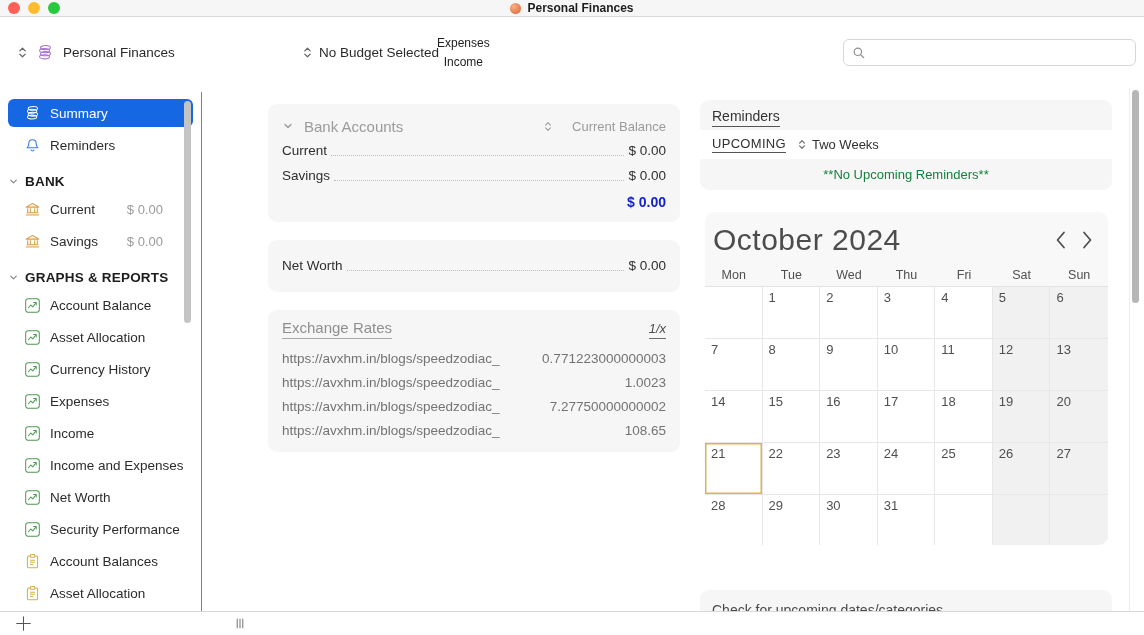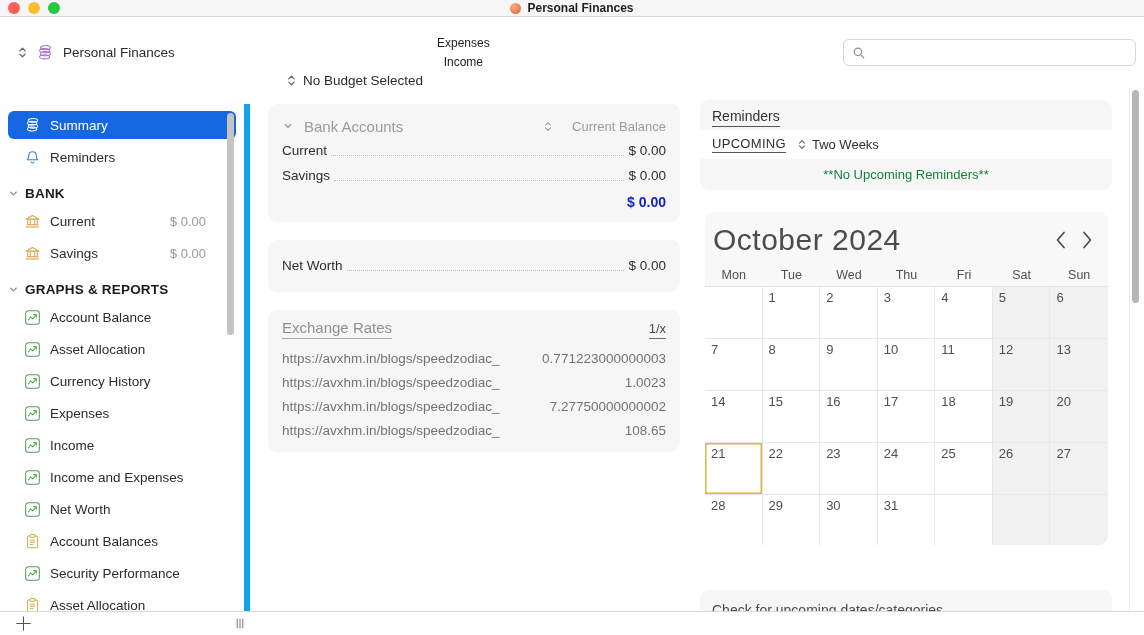--- a/index.html
+++ b/index.html
@@ -16,34 +16,34 @@
   .light.red{background:#ff5f57;}.light.yellow{background:#febc2e;}.light.green{background:#27c93f;}
   .tb-title{margin:0 auto;display:flex;align-items:center;gap:6px;font-size:12px;font-weight:bold;color:#1e1e1e;}
   .appdot{width:11px;height:11px;border-radius:50%;background:radial-gradient(circle at 35% 32%,#f7b27e,#e25b3a);}
 
   
   .toolbar{position:absolute;top:17px;left:0;right:0;height:71px;background:#fff;border-bottom:1px solid #e2e2e2;}
   .tool-left{position:absolute;left:18px;top:0;height:100%;display:flex;align-items:center;gap:9px;}
   .i-sort{width:9px;height:15px;color:#666;}
   .i-coins-tb{width:18px;height:18px;color:#a66fd2;}
   .src-label{font-size:13.5px;color:#2b2b2b;}
-  .budget{position:absolute;left:287px;top:0;height:100%;display:flex;align-items:flex-end;gap:7px;font-size:13.5px;color:#2b2b2b;}
+  .budget{position:absolute;left:303px;top:0;height:100%;display:flex;align-items:center;gap:7px;font-size:13.5px;color:#2b2b2b;}
   .einav{position:absolute;left:433px;top:0;height:100%;display:flex;flex-direction:column;justify-content:center;font-size:12px;color:#222;text-align:center;}
   .einav div{line-height:19px;padding:0 4px;}
   .search{position:absolute;right:8px;top:22px;width:293px;height:27px;border:1px solid #d7d7d7;border-radius:6px;
           background:#fff;display:flex;align-items:center;padding:0 8px;box-sizing:border-box;}
   .i-search{width:14px;height:14px;color:#8e8e8e;margin-right:6px;flex:none;}
   .search input{border:none;outline:none;flex:1;font-size:13px;font-family:"Liberation Sans",sans-serif;background:transparent;}
 
   
   .body{position:absolute;top:88px;left:0;right:0;bottom:23px;overflow:hidden;background:#fff;}
 
   
-  .sidebar{position:absolute;left:0;top:16px;width:250px;height:100%;box-sizing:border-box;
-           border-right:6px solid #0ea5e9;padding-top:7px;background:#fff;}
+  .sidebar{position:absolute;left:0;top:4px;width:202px;height:100%;box-sizing:border-box;
+           border-right:1px solid #0ea5e9;padding-top:7px;background:#fff;}
   .sb-row{height:28px;margin:0 8px 4px 8px;display:flex;align-items:center;border-radius:6px;
           padding-left:16px;font-size:13.5px;color:#2b2b2b;box-sizing:border-box;}
   .sb-row.selected{background:#1567e2;color:#fff;}
   .sb-icon{width:17px;height:17px;margin-right:9px;flex:none;}
   .ic-bank{color:#dd9a42;}.ic-chart{color:#4f9b51;}.ic-report{color:#d4ae48;}
   .ic-bell{color:#3c7de2;}.ic-coins{color:#a66fd2;}
   .sb-row.selected .sb-icon{color:#fff;}
   .sb-label{white-space:nowrap;}
   .sb-val{margin-left:auto;color:#9a9a9a;font-size:13px;padding-right:30px;}
   .sb-header{height:24px;margin:10px 8px 2px 8px;display:flex;align-items:center;
@@ -61,21 +61,21 @@
   .head-right{display:flex;align-items:center;gap:20px;font-size:13px;color:#9b9b9b;}
   .head-right .i-sort2{width:8px;height:13px;color:#9b9b9b;}
   .acct-row{display:flex;align-items:flex-end;height:25px;padding-bottom:5px;box-sizing:border-box;font-size:13.5px;color:#2e2e2e;}
   .leader{flex:1;border-bottom:1.5px dotted #bdbdbd;margin:0 4px 2px;}
   .total-row{display:flex;justify-content:flex-end;align-items:center;height:28px;}
   .total{font-size:14px;font-weight:bold;color:#1322c8;}
   .nw-card{height:52px;margin-bottom:18px;box-sizing:border-box;padding:13px 14px 0;}
   .rates-card{height:142px;box-sizing:border-box;padding:9px 14px 0;}
   .rates-head{display:flex;justify-content:space-between;align-items:baseline;height:27px;}
   .rates-title{font-size:15px;color:#8f8f8f;border-bottom:1px solid #a8a8a8;padding-bottom:2px;text-align:center;}
-  .rates-unit{font-size:13px;color:#4c4c4c;border-bottom:1px solid #6d6d6d;padding-bottom:2px;}
+  .rates-unit{font-size:13px;color:#4c4c4c;border-bottom:1px solid #6d6d6d;padding-bottom:2px;font-style:italic;}
   .rate-row{display:flex;justify-content:space-between;align-items:center;height:24px;font-size:13.5px;color:#737373;}
 
   
   .rightpanel{position:absolute;left:695px;top:0;width:435px;height:100%;}
   .rem-card{position:absolute;left:5px;top:12px;width:412px;height:90px;background:#f6f6f7;border-radius:9px;overflow:hidden;}
   .rem-title{padding:8px 12px 6px;font-size:14px;color:#333;}
   .rem-title span{border-bottom:1px solid #555;padding-bottom:2px;}
   .rem-filter{background:#fff;display:flex;align-items:center;gap:12px;padding:4px 12px;height:21px;}
   .rem-upcoming{font-size:13px;color:#2f2f2f;border-bottom:1px solid #555;padding-bottom:1px;letter-spacing:.3px;}
   .rem-range{display:flex;align-items:center;gap:6px;font-size:13px;color:#2f2f2f;}
@@ -303,38 +303,38 @@
             <span class="sb-icon ic-chart"><svg viewBox="0 0 20 20">
                 <g fill="none" stroke="currentColor" stroke-width="1.2" stroke-linejoin="round">
                   <rect x="2" y="2" width="16" height="16" rx="3"></rect>
                   <path d="M4.8 13.2 8 9.4l2.3 2.3 4-4.9"></path>
                   <path d="M10.9 6.6h3.5v3.5"></path>
                 </g>
               </svg></span>
             <span class="sb-label">Net Worth</span>
           </div>
           <div class="sb-row">
+            <span class="sb-icon ic-chart"><svg viewBox="0 0 20 20">
+                <g fill="none" stroke="currentColor" stroke-width="1.2" stroke-linejoin="round">
+                  <rect x="2" y="2" width="16" height="16" rx="3"></rect>
+                  <path d="M4.8 13.2 8 9.4l2.3 2.3 4-4.9"></path>
+                  <path d="M10.9 6.6h3.5v3.5"></path>
+                </g>
+              </svg></span>
+            <span class="sb-label">Security Performance</span>
+          </div>
+          <div class="sb-row">
             <span class="sb-icon ic-report"><svg viewBox="0 0 20 20">
                 <g fill="none" stroke="currentColor" stroke-width="1.2" stroke-linejoin="round">
                   <rect x="4" y="3.4" width="12" height="14" rx="1.6"></rect>
                   <rect x="7.4" y="1.8" width="5.2" height="3.2" rx="1" fill="#ffffff"></rect>
                   <path d="M7 8.4h6M7 11h6M7 13.6h4"></path>
                 </g>
               </svg></span>
             <span class="sb-label">Account Balances</span>
-          </div>
-          <div class="sb-row">
-            <span class="sb-icon ic-chart"><svg viewBox="0 0 20 20">
-                <g fill="none" stroke="currentColor" stroke-width="1.2" stroke-linejoin="round">
-                  <rect x="2" y="2" width="16" height="16" rx="3"></rect>
-                  <path d="M4.8 13.2 8 9.4l2.3 2.3 4-4.9"></path>
-                  <path d="M10.9 6.6h3.5v3.5"></path>
-                </g>
-              </svg></span>
-            <span class="sb-label">Security Performance</span>
           </div>
           <div class="sb-row">
             <span class="sb-icon ic-report"><svg viewBox="0 0 20 20">
                 <g fill="none" stroke="currentColor" stroke-width="1.2" stroke-linejoin="round">
                   <rect x="4" y="3.4" width="12" height="14" rx="1.6"></rect>
                   <rect x="7.4" y="1.8" width="5.2" height="3.2" rx="1" fill="#ffffff"></rect>
                   <path d="M7 8.4h6M7 11h6M7 13.6h4"></path>
                 </g>
               </svg></span>
             <span class="sb-label">Asset Allocation</span>

